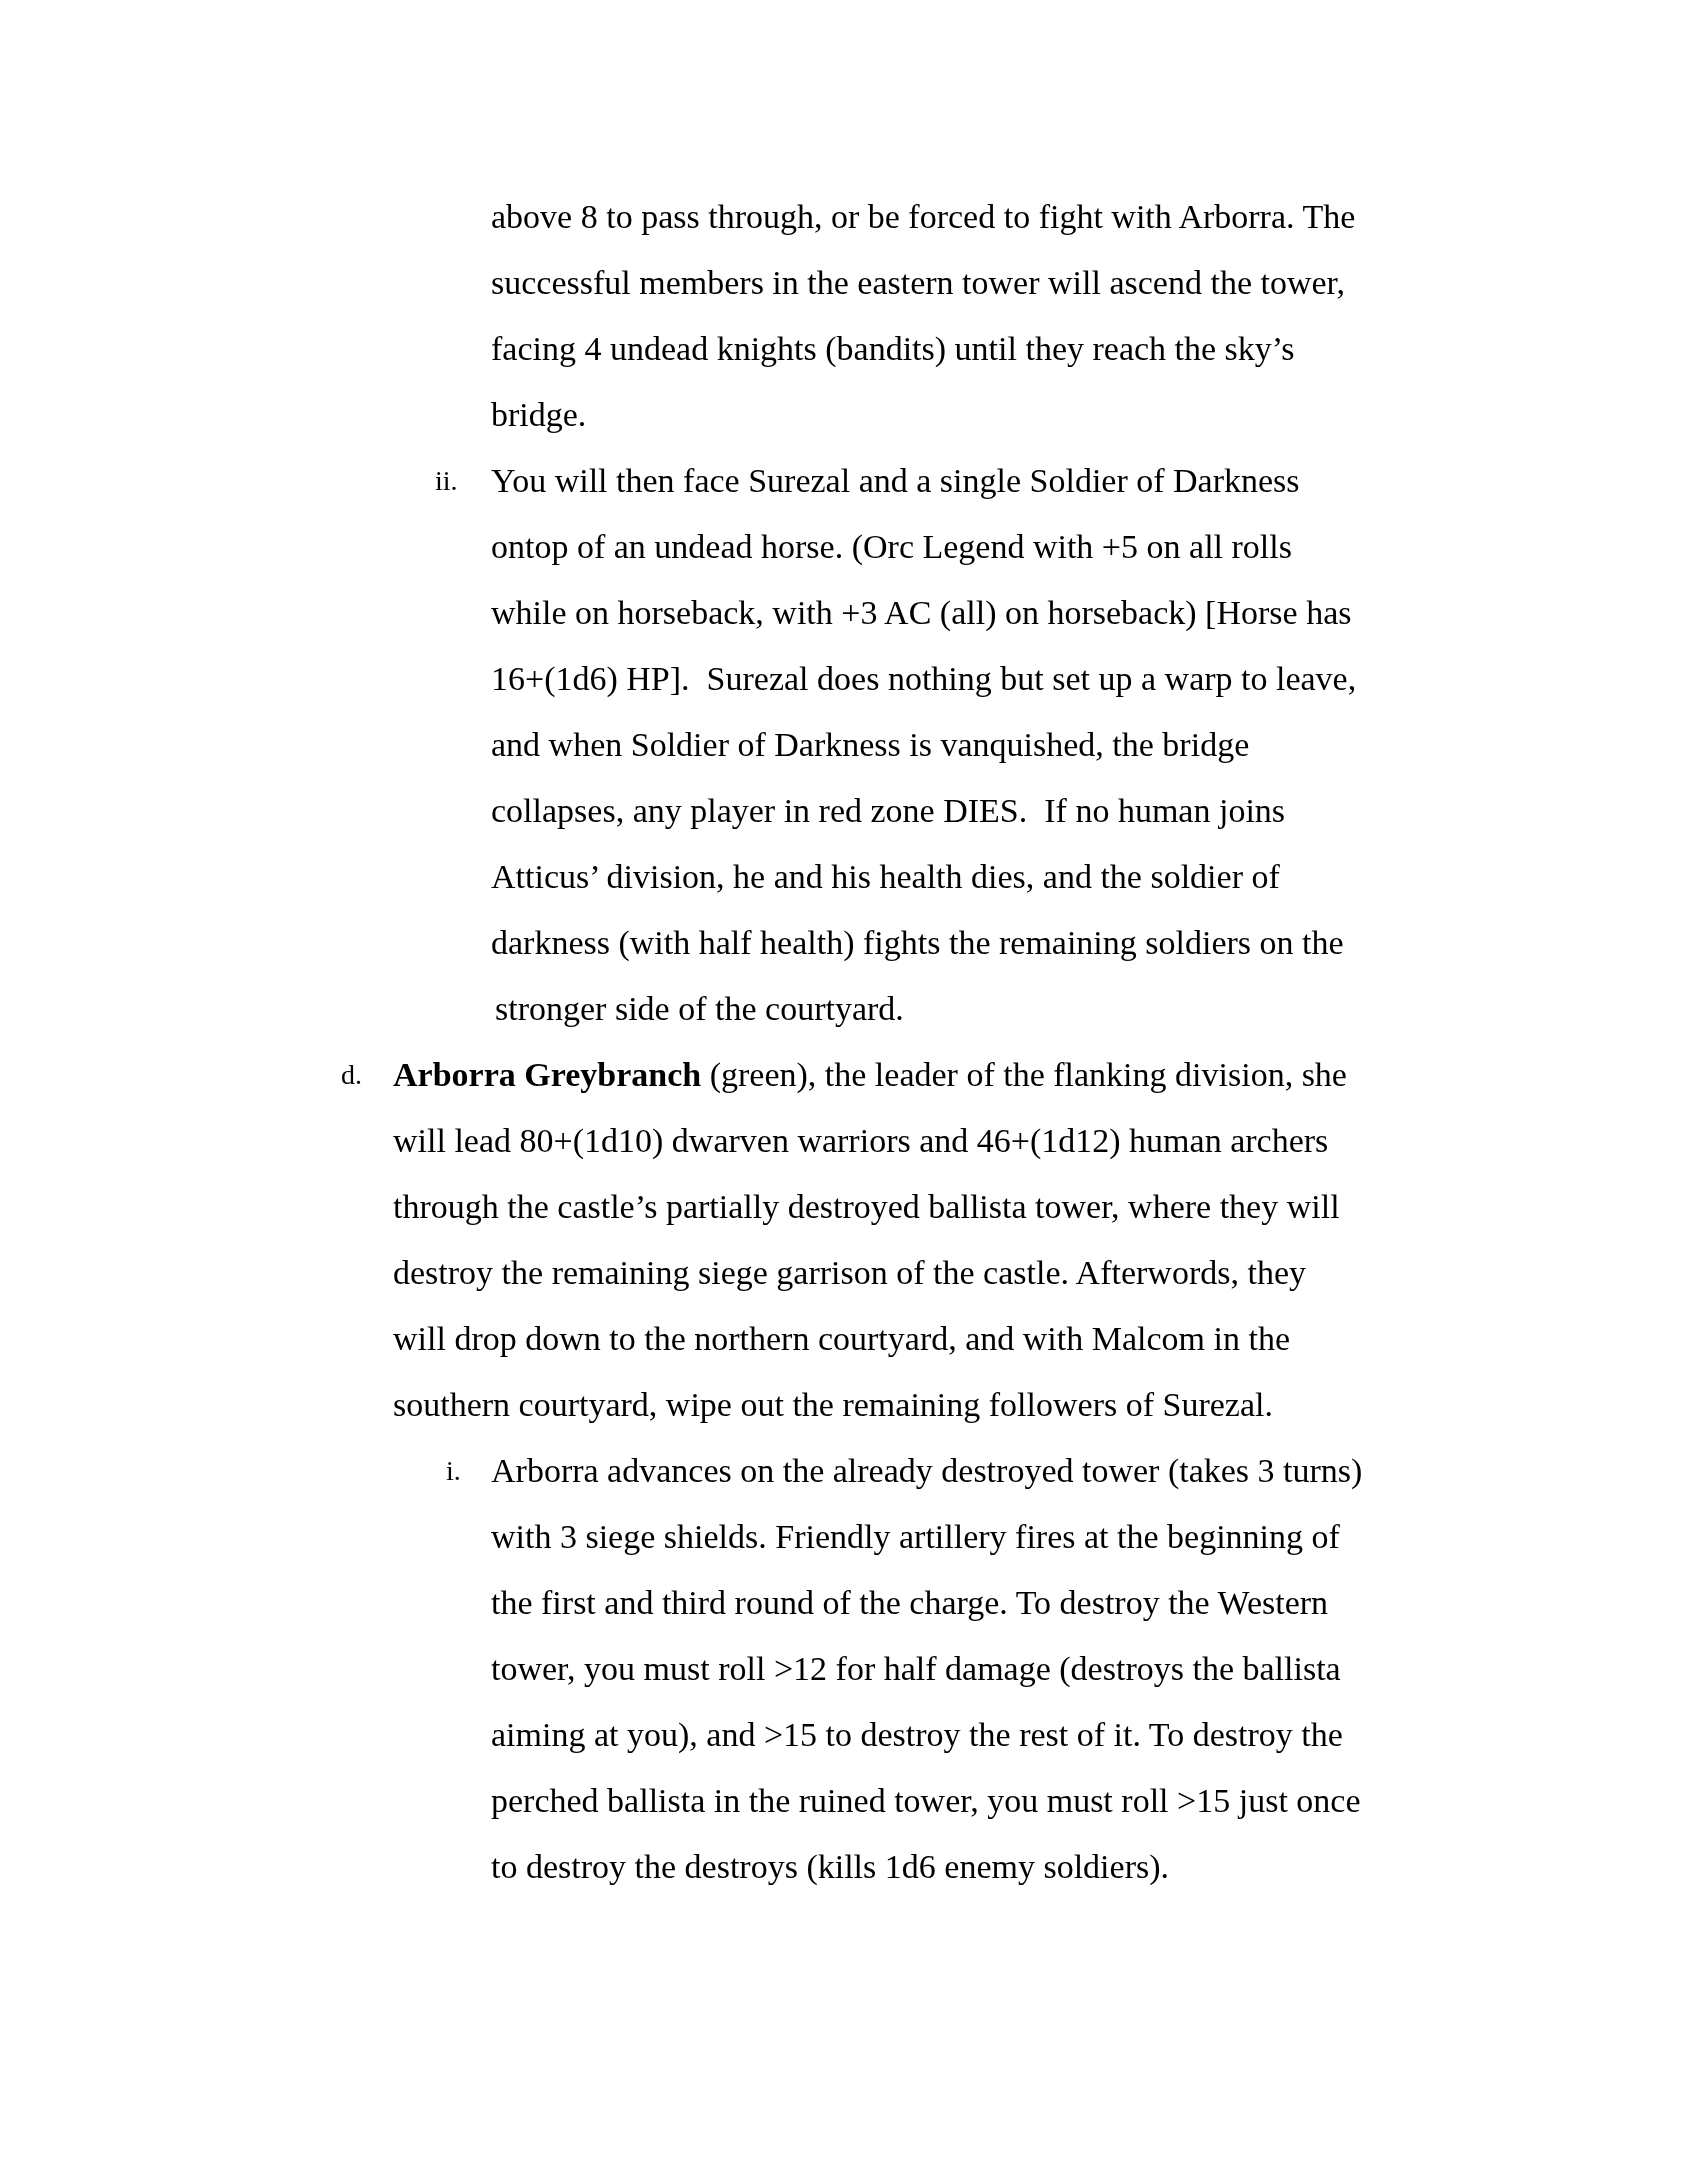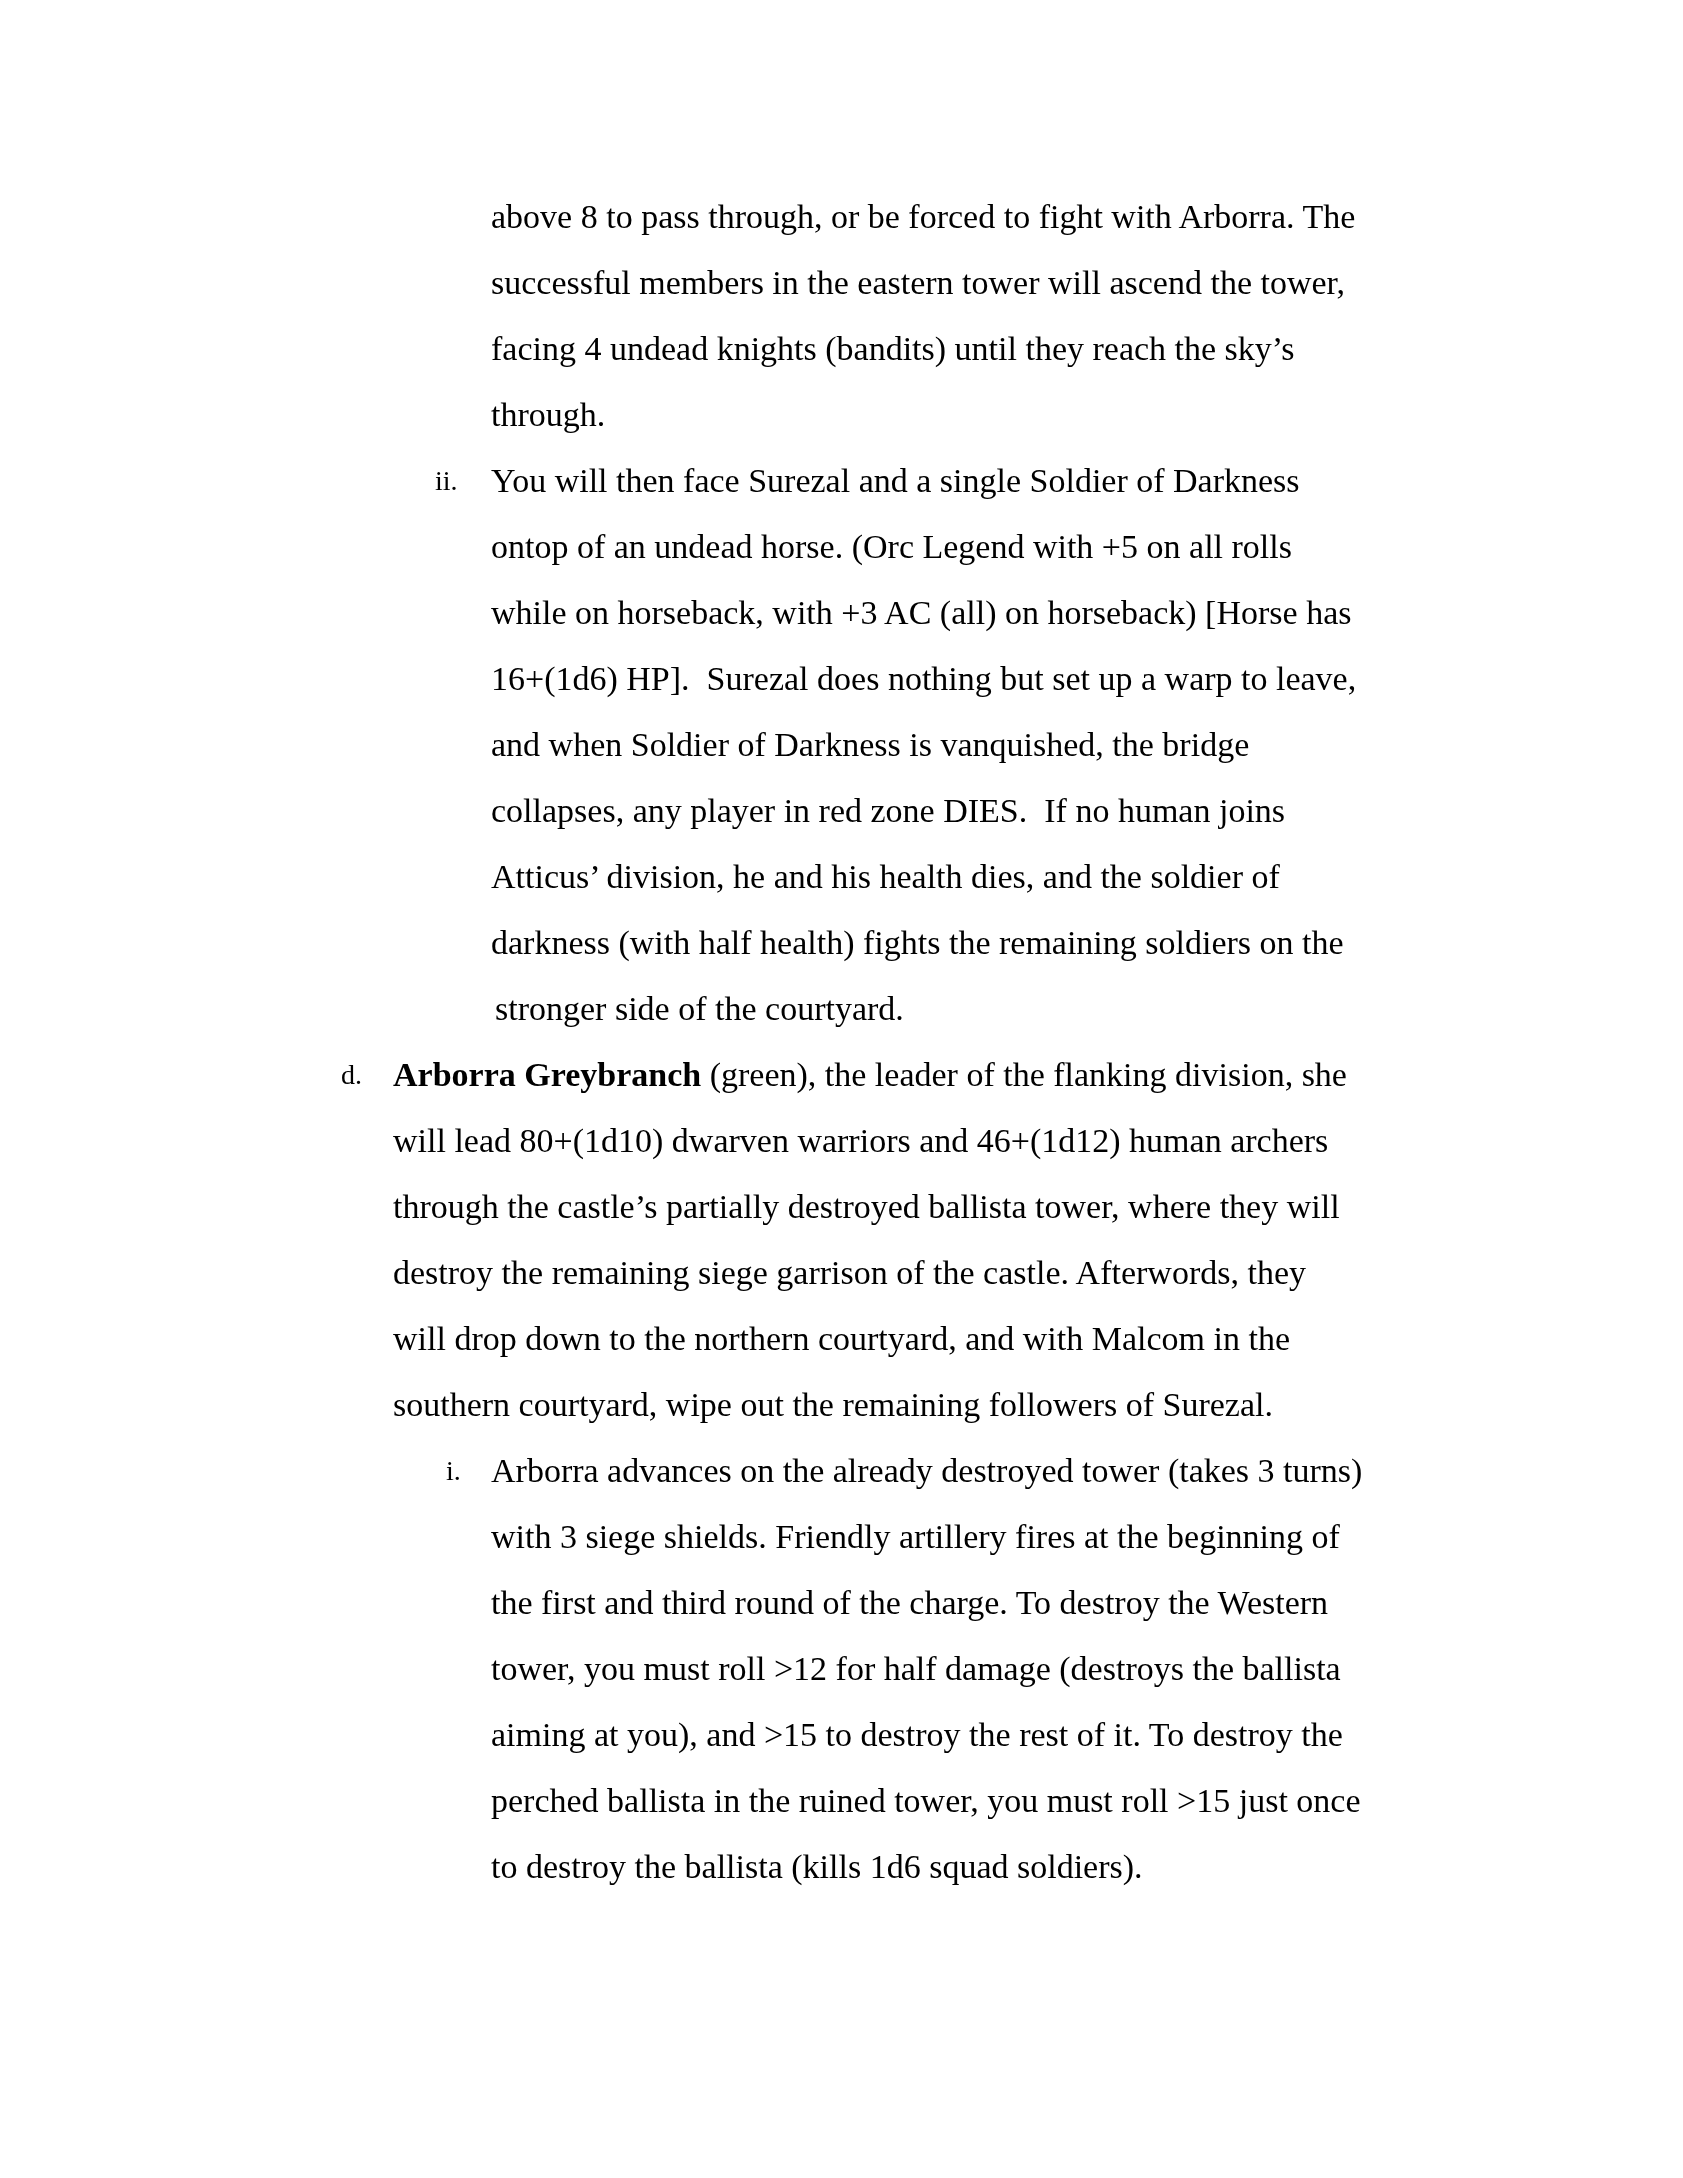--- a/index.html
+++ b/index.html
@@ -12,21 +12,21 @@
 </style>
 </head>
 <body>
 
 <div class="page">
 
   <div>
     <div class="line" style="left:491px; top:197px;">above 8 to pass through, or be forced to fight with Arborra. The</div>
     <div class="line" style="left:491px; top:263px;">successful members in the eastern tower will ascend the tower,</div>
     <div class="line" style="left:491px; top:329px;">facing 4 undead knights (bandits) until they reach the sky’s</div>
-    <div class="line" style="left:491px; top:395px;">through.</div>
+    <div class="line" style="left:491px; top:395px;">bridge.</div>
   </div>
 
   <div>
     <div class="marker" style="left:435px; top:461px;">ii.</div>
     <div class="line" style="left:491px; top:461px;">You will then face Surezal and a single Soldier of Darkness</div>
     <div class="line" style="left:491px; top:527px;">ontop of an undead horse. (Orc Legend with +5 on all rolls</div>
     <div class="line" style="left:491px; top:593px;">while on horseback, with +3 AC (all) on horseback) [Horse has</div>
     <div class="line" style="left:491px; top:659px;">16+(1d6) HP].  Surezal does nothing but set up a warp to leave,</div>
     <div class="line" style="left:491px; top:725px;">and when Soldier of Darkness is vanquished, the bridge</div>
     <div class="line" style="left:491px; top:791px;">collapses, any player in red zone DIES.  If no human joins</div>
@@ -46,17 +46,17 @@
   </div>
 
   <div>
     <div class="marker" style="left:446px; top:1451px;">i.</div>
     <div class="line" style="left:491px; top:1451px;">Arborra advances on the already destroyed tower (takes 3 turns)</div>
     <div class="line" style="left:491px; top:1517px;">with 3 siege shields. Friendly artillery fires at the beginning of</div>
     <div class="line" style="left:491px; top:1583px;">the first and third round of the charge. To destroy the Western</div>
     <div class="line" style="left:491px; top:1649px;">tower, you must roll &gt;12 for half damage (destroys the ballista</div>
     <div class="line" style="left:491px; top:1715px;">aiming at you), and &gt;15 to destroy the rest of it. To destroy the</div>
     <div class="line" style="left:491px; top:1781px;">perched ballista in the ruined tower, you must roll &gt;15 just once</div>
-    <div class="line" style="left:491px; top:1847px;">to destroy the ballista (kills 1d6 squad soldiers).</div>
+    <div class="line" style="left:491px; top:1847px;">to destroy the destroys (kills 1d6 enemy soldiers).</div>
   </div>
 
 </div>
 
 
 </body></html>

